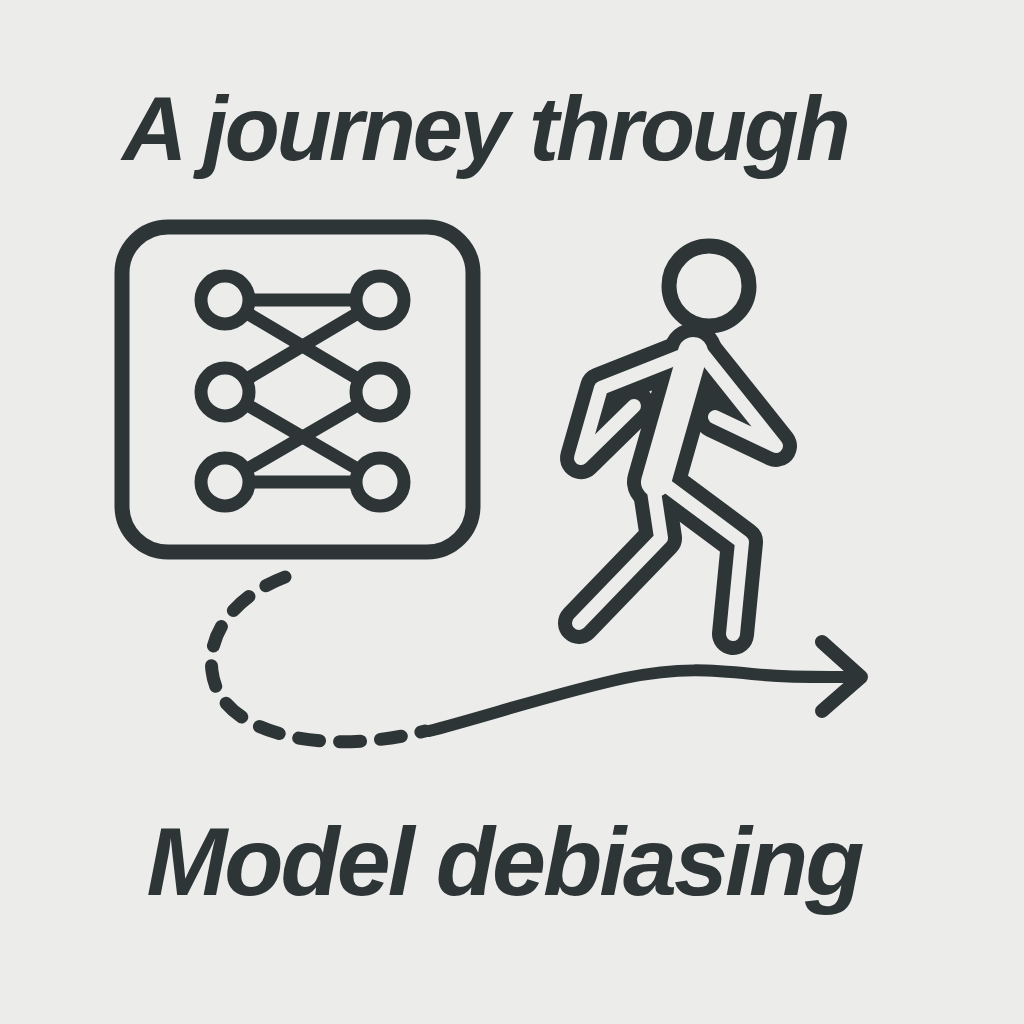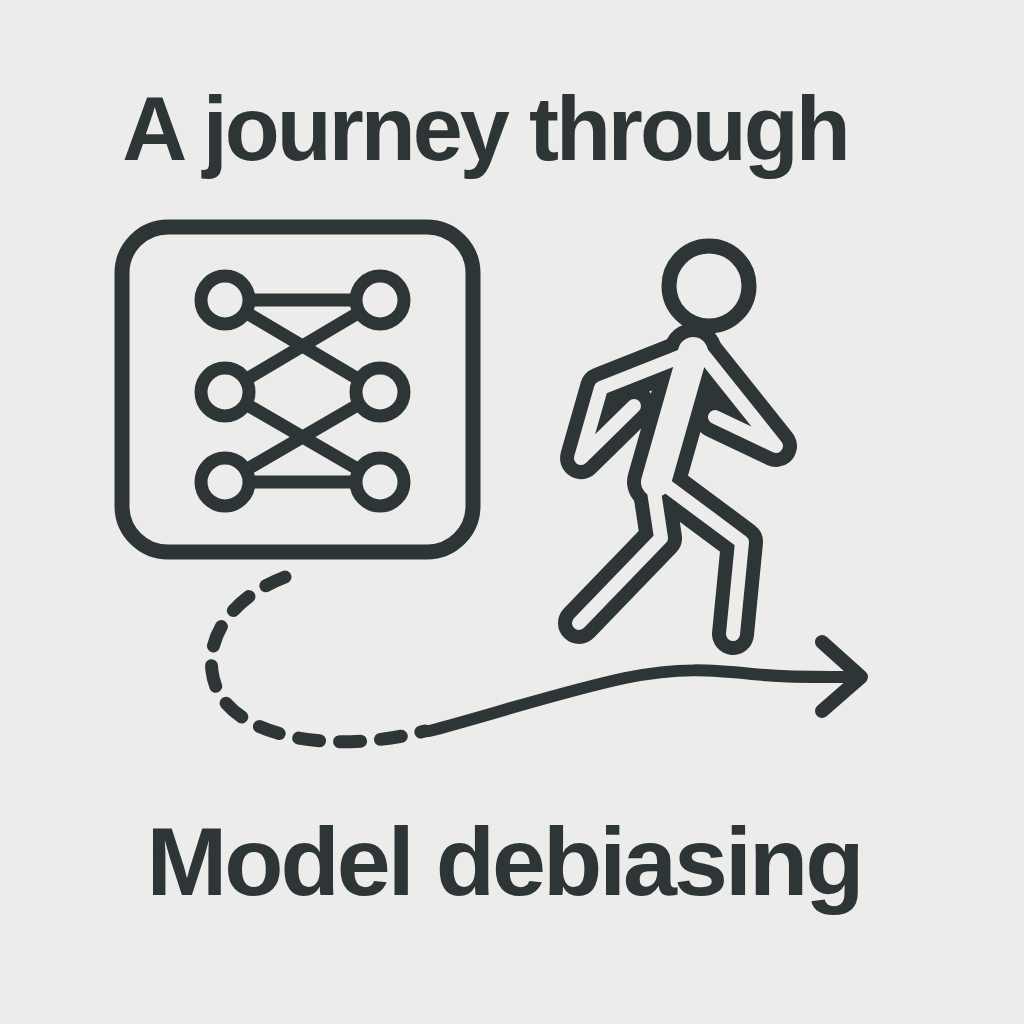--- a/index.html
+++ b/index.html
@@ -10,20 +10,21 @@
   body {
     background: var(--bg);
     font-family: "Liberation Sans", sans-serif;
   }
   .canvas {
     position: relative;
     width: 1024px;
     height: 1024px;
     background: var(--bg);
     overflow: hidden;
+    font-style: italic;
   }
   .title {
     position: absolute;
     top: 78px;
     left: 0;
     width: 100%;
     text-align: center;
     transform: translateX(-27px);
     font-size: 90px;
     font-weight: bold;

